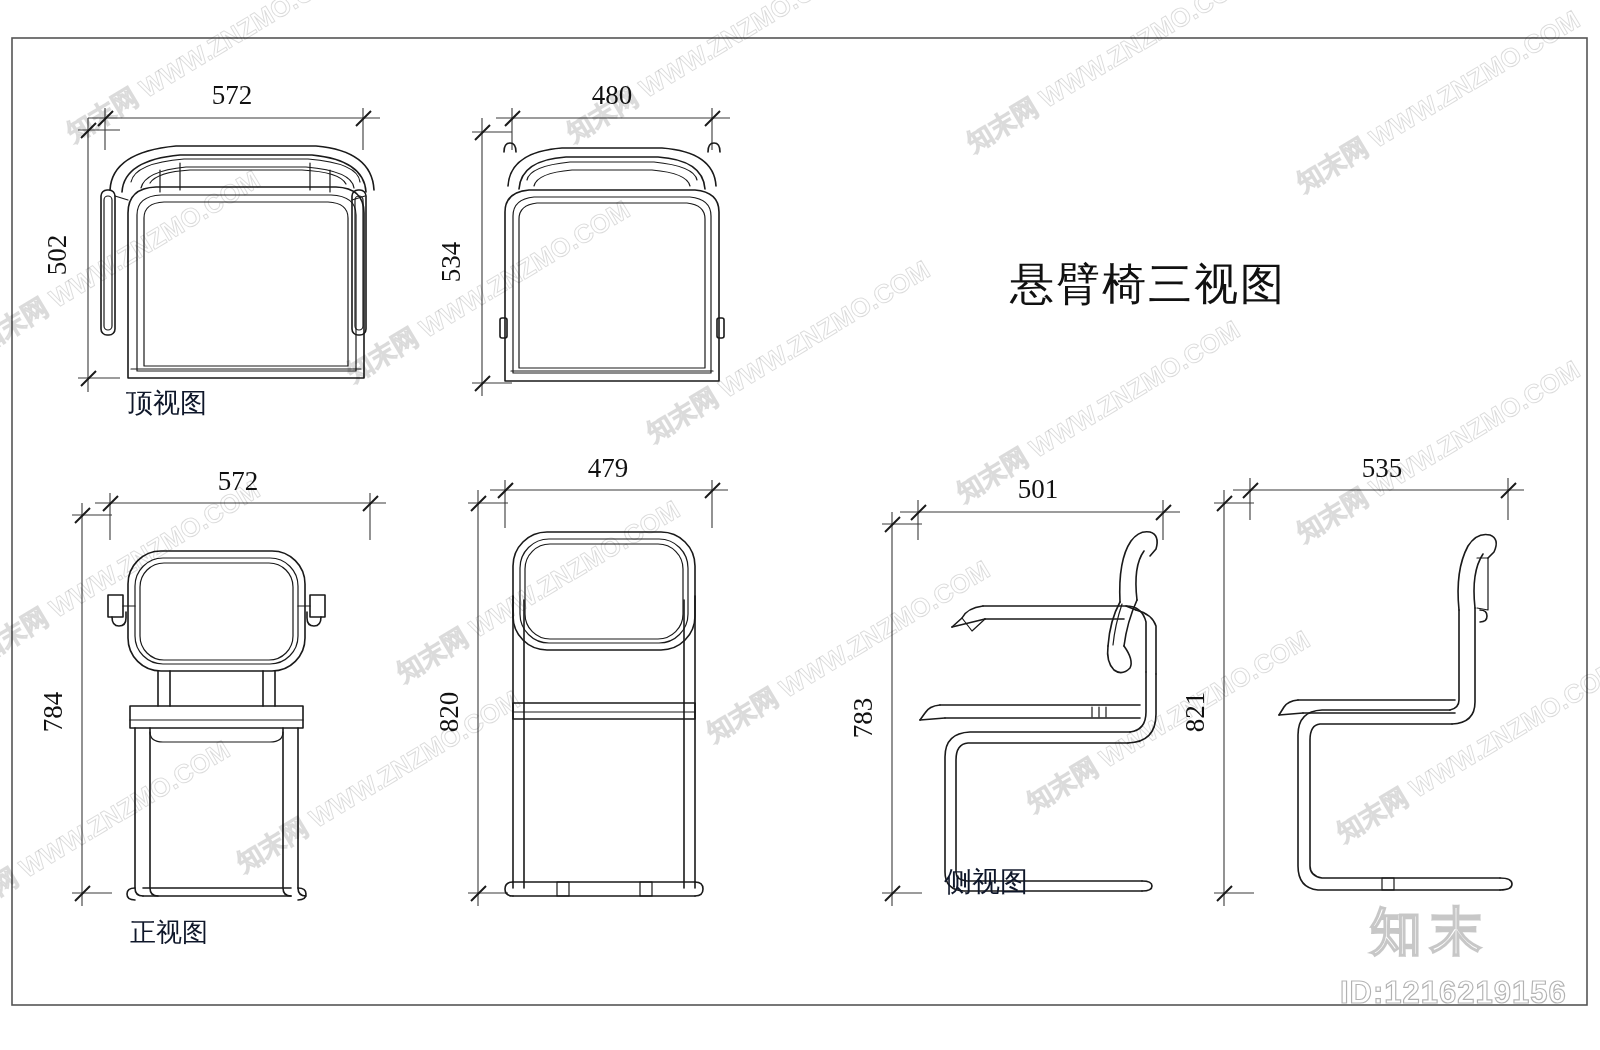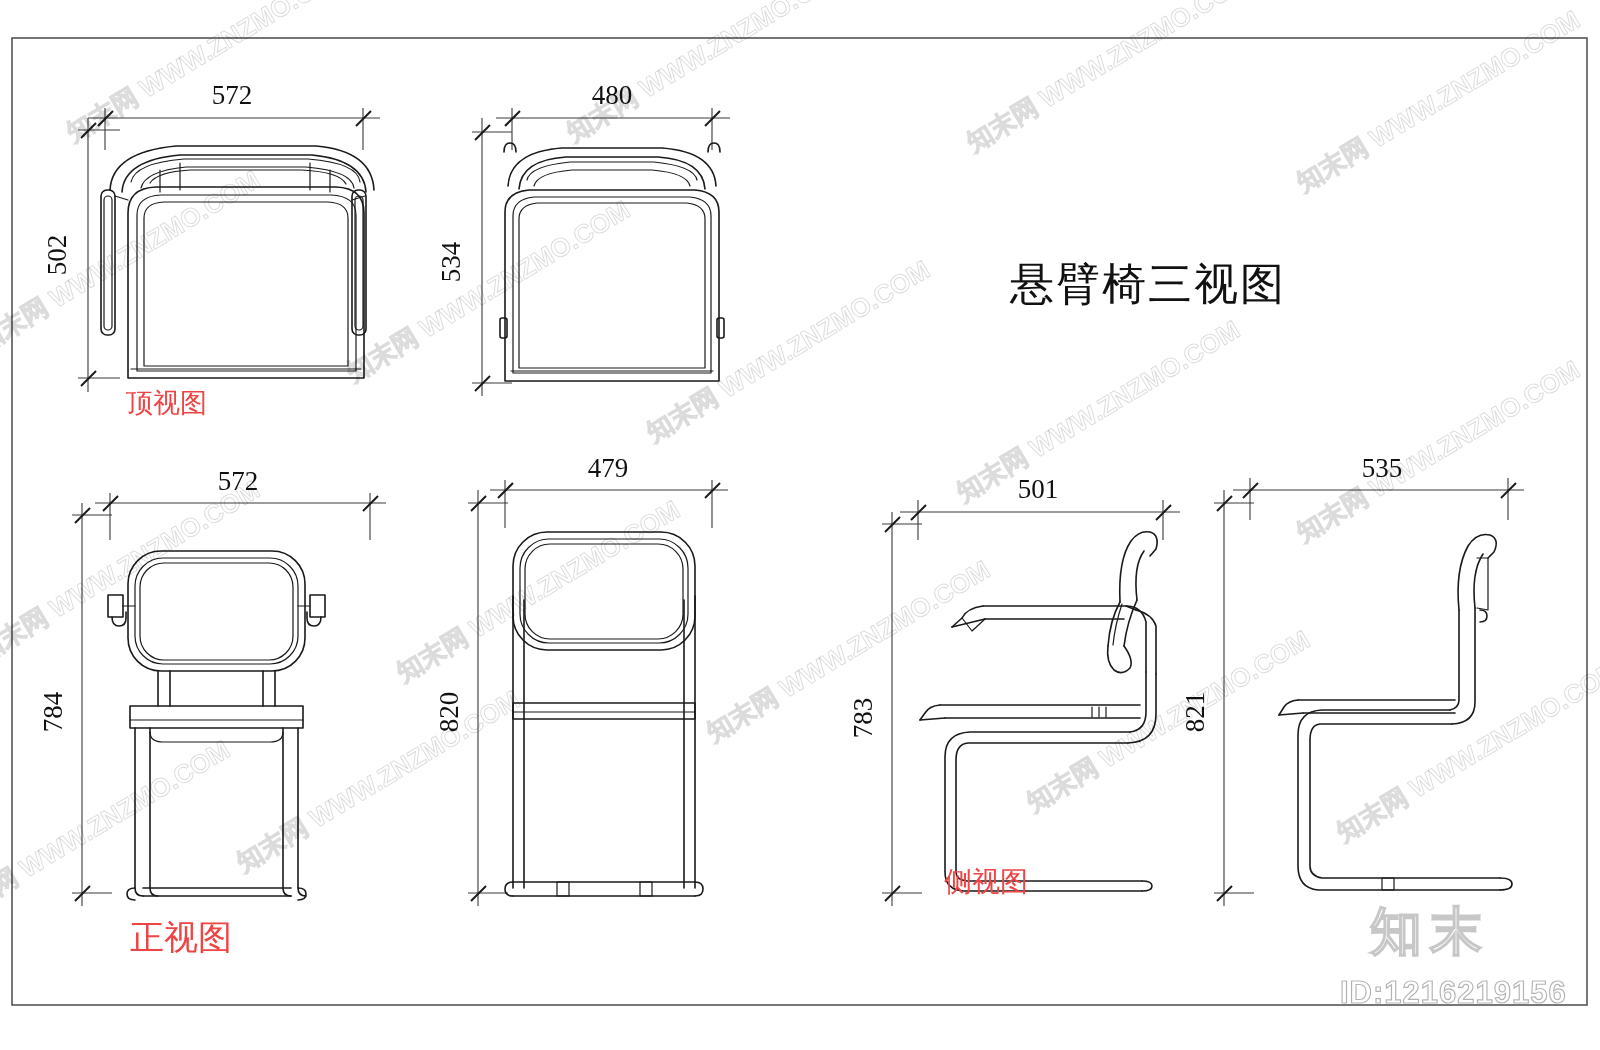--- a/index.html
+++ b/index.html
@@ -49,21 +49,21 @@
   }
   
   .dwg {
     position: absolute;
     left: 0; top: 0;
     z-index: 2;
   }
   .label-cn {
     position: absolute;
     font-family: Liberation Serif, serif;
-    color: #ef4444;
+    color: #0f172a;
     white-space: nowrap;
     z-index: 3;
   }
   .dim-txt {
     font-family: "Liberation Serif", "DejaVu Serif", serif;
     fill: #111;
   }
   .title-cn {
     position: absolute;
     font-family: Liberation Mono, monospace;
@@ -364,21 +364,21 @@
       <path class="ln" d="M1500 878 Q1512 878 1512 884 Q1512 890 1500 890"></path>
       <rect class="lnT" x="1382" y="878" width="12" height="12"></rect>
     </g>
 
   </svg>
 
   <div class="title-cn" style="left:1010px; top:255px; font-size:44px; letter-spacing:2px;">悬臂椅三视图</div>
 
   <div class="label-cn" style="left:126px; top:385px; font-size:27px;">顶视图</div>
 
-  <div class="label-cn" style="left:130px; top:915px; font-size:34px;">正视图</div>
+  <div class="label-cn" style="left:130px; top:915px; font-size:26px;">正视图</div>
 
   <div class="label-cn" style="left:944px; top:863px; font-size:28px;">侧视图</div>
 
   <div class="wm-layer">
     <div class="wm" style="left:-30px;  top:330px;  font-size:26px; transform:rotate(-31deg);">知末网 WWW.ZNZMO.COM</div>
     <div class="wm" style="left:-30px;  top:640px;  font-size:26px; transform:rotate(-31deg);">知末网 WWW.ZNZMO.COM</div>
     <div class="wm" style="left:60px;   top:120px;  font-size:26px; transform:rotate(-31deg);">知末网 WWW.ZNZMO.COM</div>
     <div class="wm" style="left:340px;  top:360px;  font-size:26px; transform:rotate(-31deg);">知末网 WWW.ZNZMO.COM</div>
     <div class="wm" style="left:390px;  top:660px;  font-size:26px; transform:rotate(-31deg);">知末网 WWW.ZNZMO.COM</div>
     <div class="wm" style="left:560px;  top:120px;  font-size:26px; transform:rotate(-31deg);">知末网 WWW.ZNZMO.COM</div>

